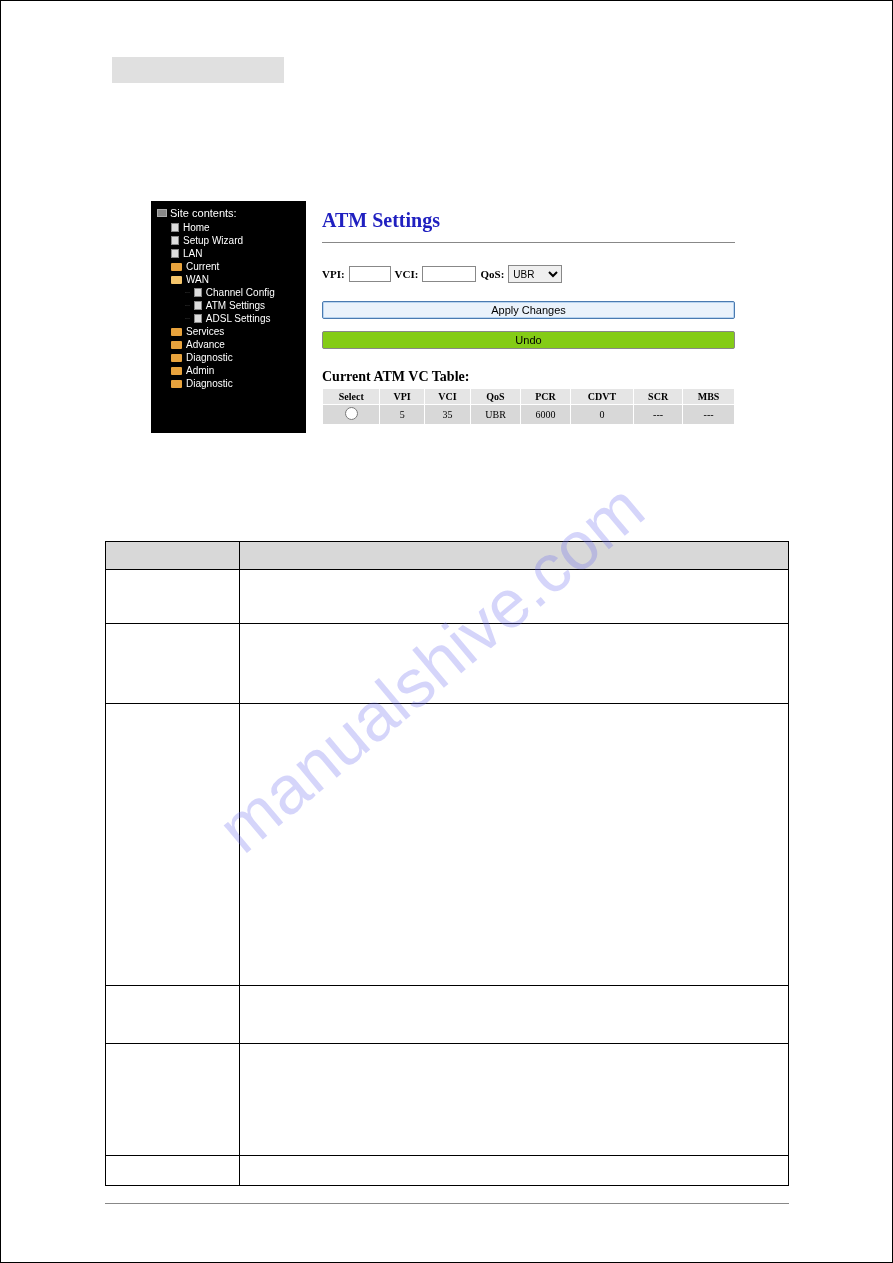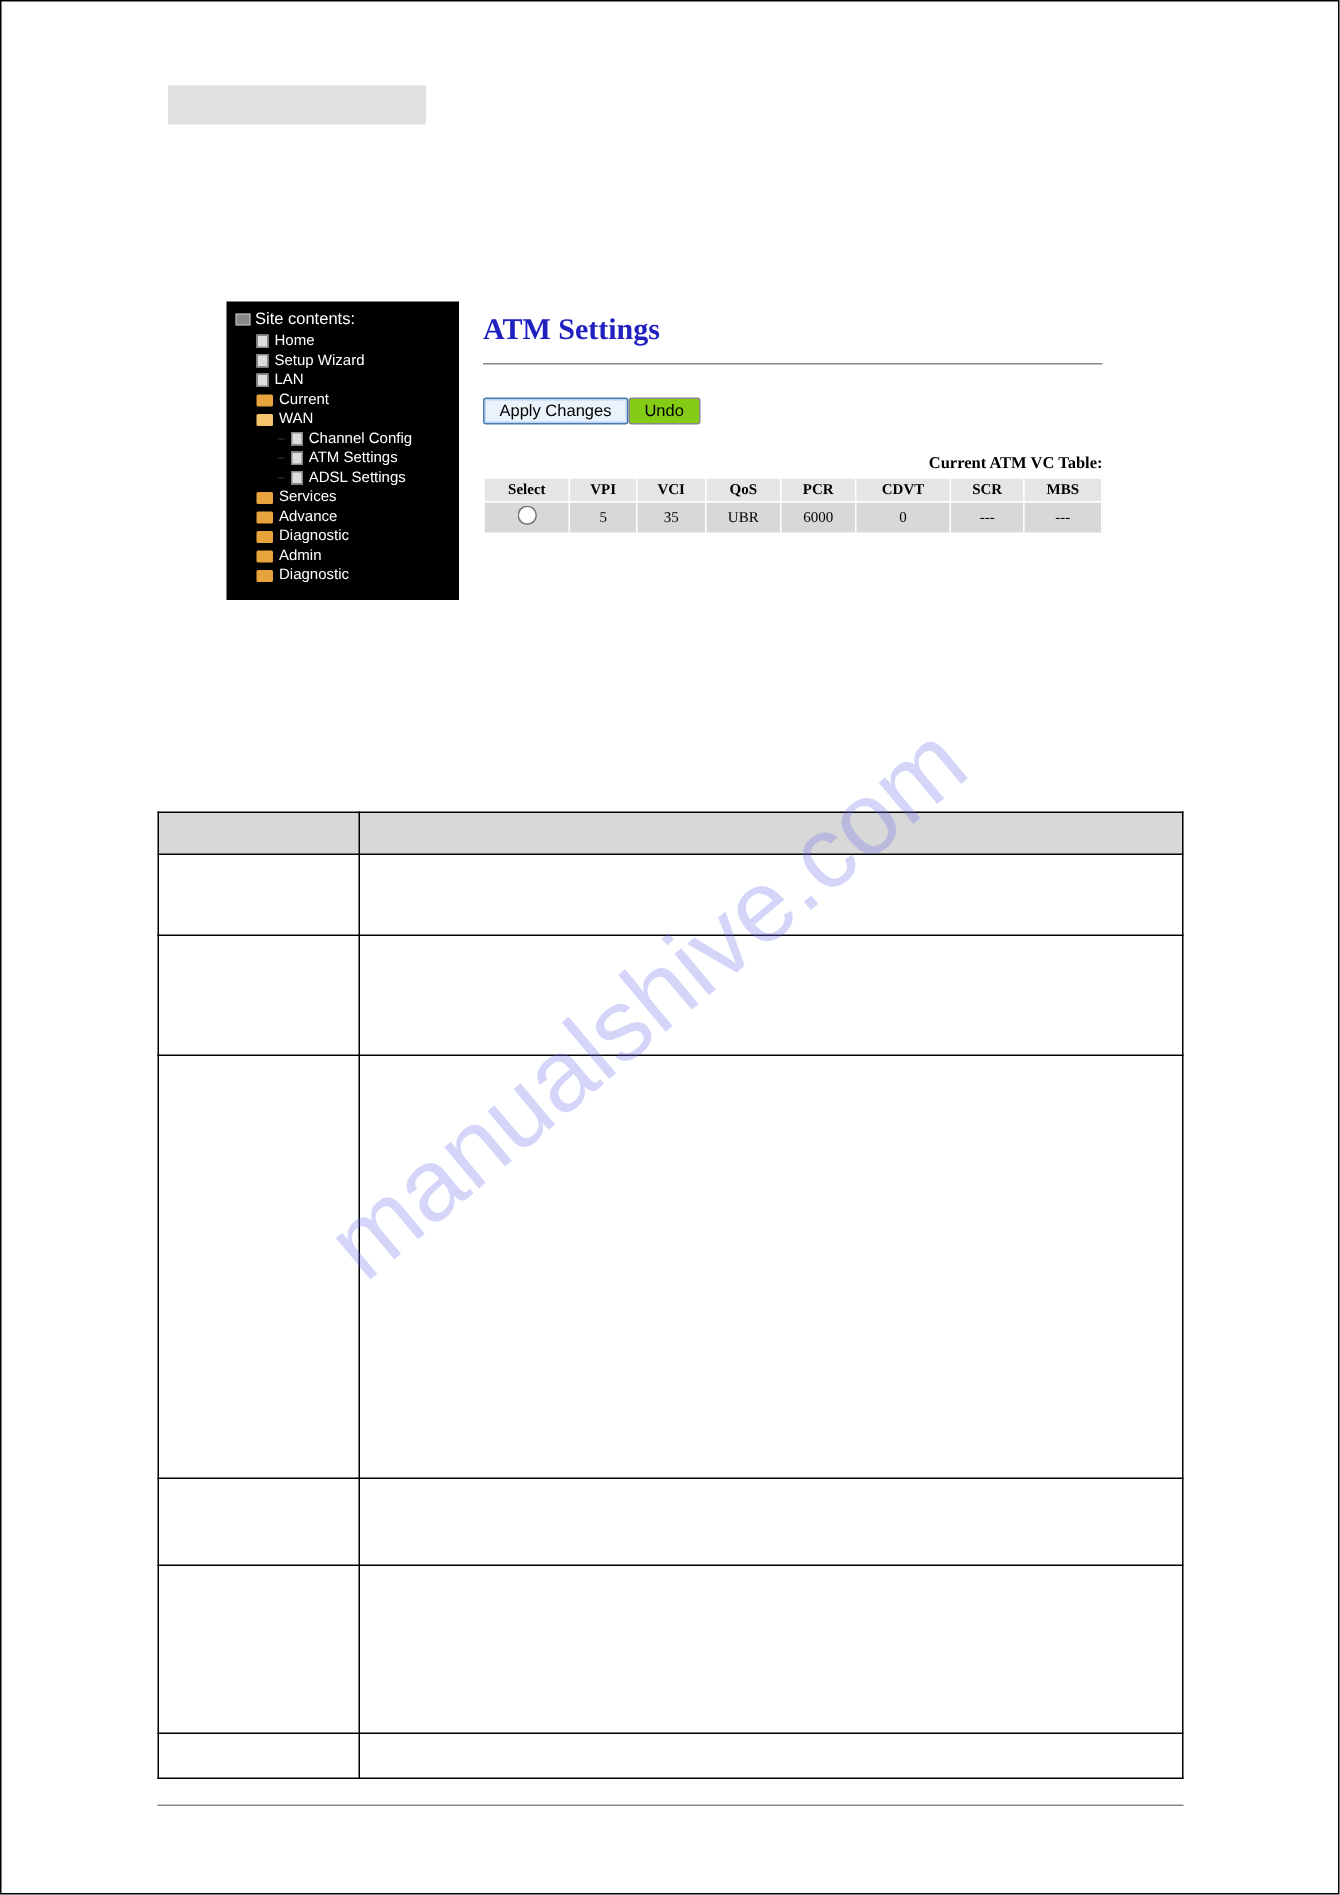--- a/index.html
+++ b/index.html
@@ -105,41 +105,42 @@
     }
     .form-row input.wide { width: 54px; }
     .form-row select {
       border: 1px solid #888;
       height: 18px;
       font-size: 10px;
       width: 54px;
     }
     .button-row {
       display: flex;
+      gap: 12px;
       margin-bottom: 20px;
+      flex-direction: column;
     }
     .btn {
       font-size: 11px;
       padding: 2px 10px;
       background: #84cc16;
       border: 1px solid #888;
       border-radius: 2px;
       cursor: pointer;
     }
     .btn-primary {
       border: 1px solid #4a7ab0;
       background: #eaf2fb;
       box-shadow: 0 0 0 1px #b8d4f0 inset;
     }
     .table-caption {
       font-family: 'Times New Roman', serif;
-      font-size: 11px;
+      font-size: 14px;
       font-weight: bold;
       margin-bottom: 3px;
-      text-align: right;
     }
     .vc-table {
       border-collapse: collapse;
       width: 100%;
       font-family: 'Times New Roman', serif;
       font-size: 10px;
     }
     .vc-table th {
       background: #e5e5e5;
       color: #000;
@@ -270,20 +271,30 @@
     <div class="sidebar-item">
       <span class="icon-folder"></span>
       <span>Diagnostic</span>
     </div>
   </div>
 
   <div class="content-panel">
     <div class="content-title">ATM Settings</div>
     <hr class="content-hr">
 
+    <div class="form-row">
+      <label>VPI:</label>
+      <input type="text" style="">
+      <label>VCI:</label>
+      <input type="text" class="wide" style="">
+      <label>QoS:</label>
+      <select>
+        <option>UBR</option>
+      </select>
+    </div>
 
 
     <div class="button-row">
       <button class="btn btn-primary">Apply Changes</button>
       <button class="btn">Undo</button>
     </div>
 
     <div class="table-caption">Current ATM VC Table:</div>
     <table class="vc-table">
       <thead>

